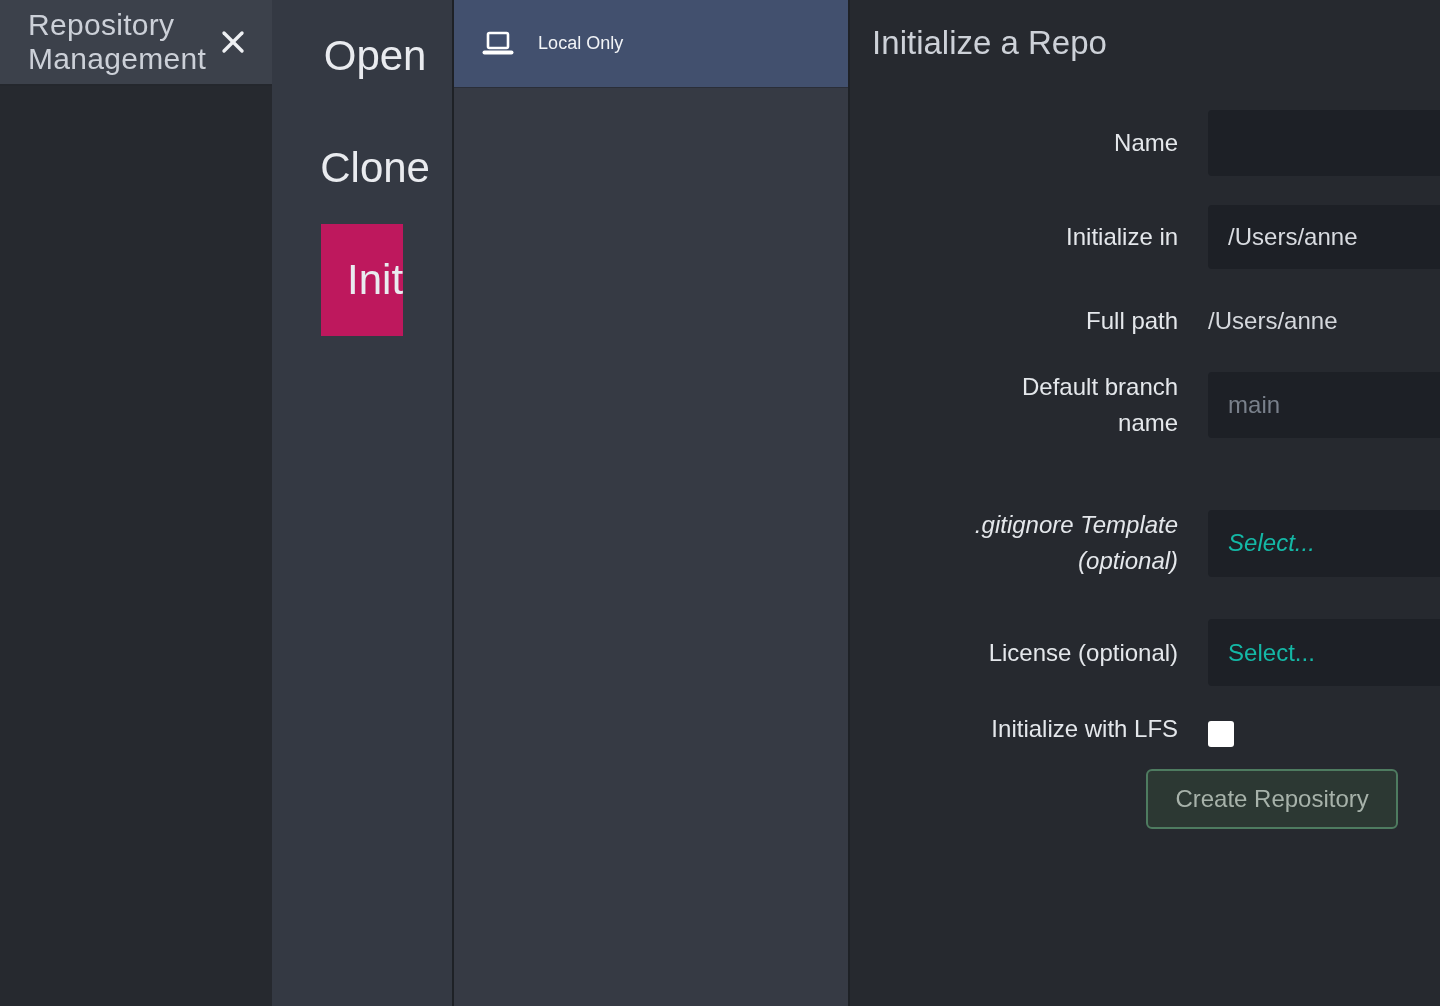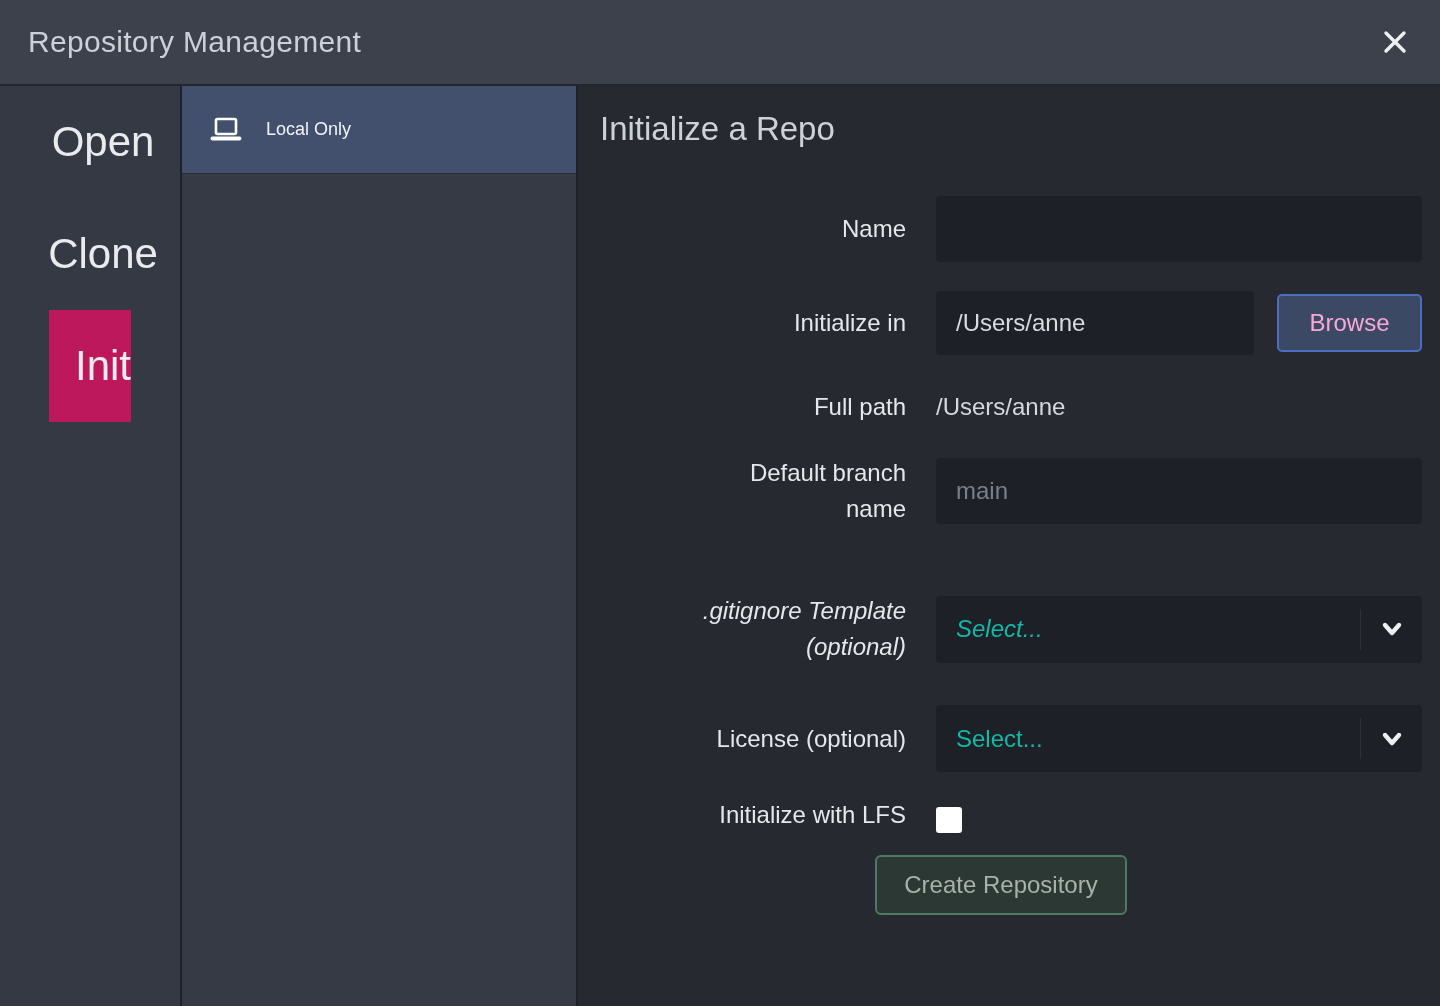--- a/index.html
+++ b/index.html
@@ -1,17 +1,17 @@
 <!DOCTYPE html>
 <html><head>
 <meta charset="utf-8">
 <style>
   html,body{margin:0;padding:0;background:#26292f;}
   *{box-sizing:border-box;font-family:"Liberation Sans","DejaVu Sans",sans-serif;}
-  .window{width:1440px;height:1006px;overflow:hidden;display:flex;flex-direction:column;background:#26292f;}
+  .window{width:1440px;height:1006px;overflow:hidden;display:flex;flex-direction:row;background:#26292f;}
 
   
   .titlebar{height:86px;flex:0 0 86px;background:#3c414b;display:flex;align-items:center;
             padding:0 24px 0 28px;border-bottom:2px solid #24272d;}
   .title{font-size:30px;color:#ccd0d8;letter-spacing:.3px;}
   .close-btn{margin-left:auto;background:none;border:none;padding:0;width:42px;height:42px;
              display:flex;align-items:center;justify-content:center;cursor:pointer;}
 
   
   .body{flex:1;display:flex;min-height:0;}

